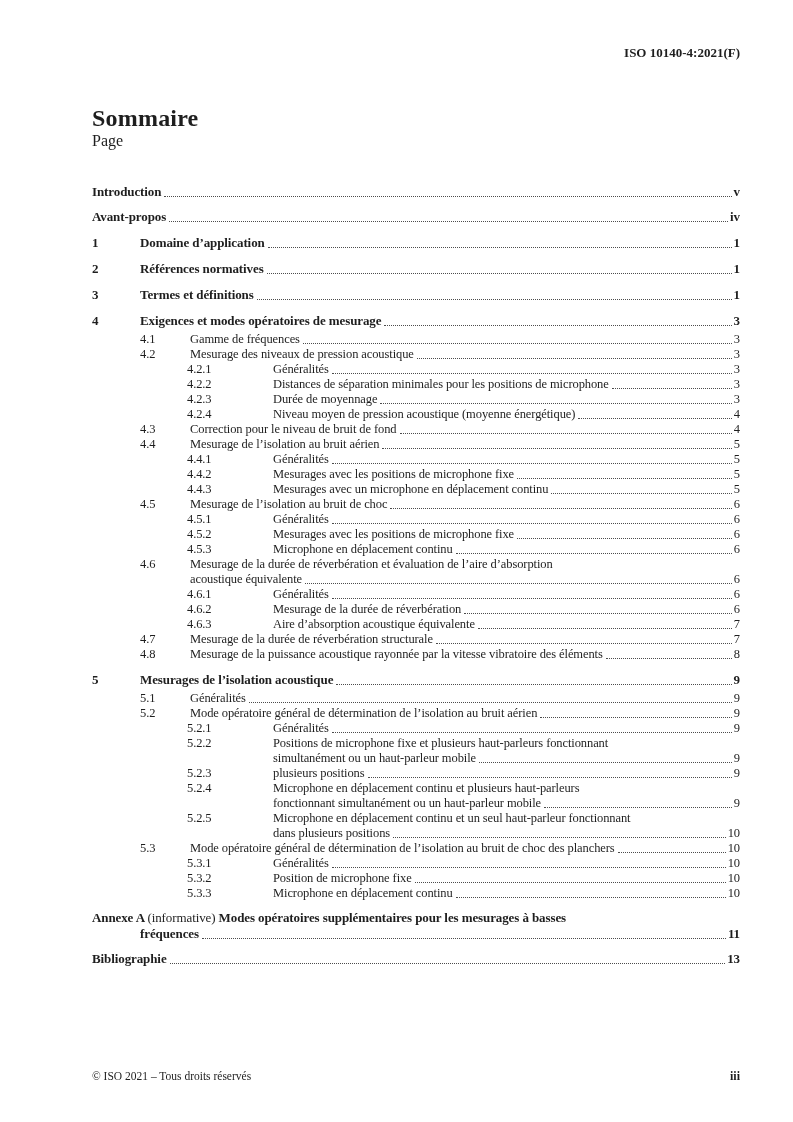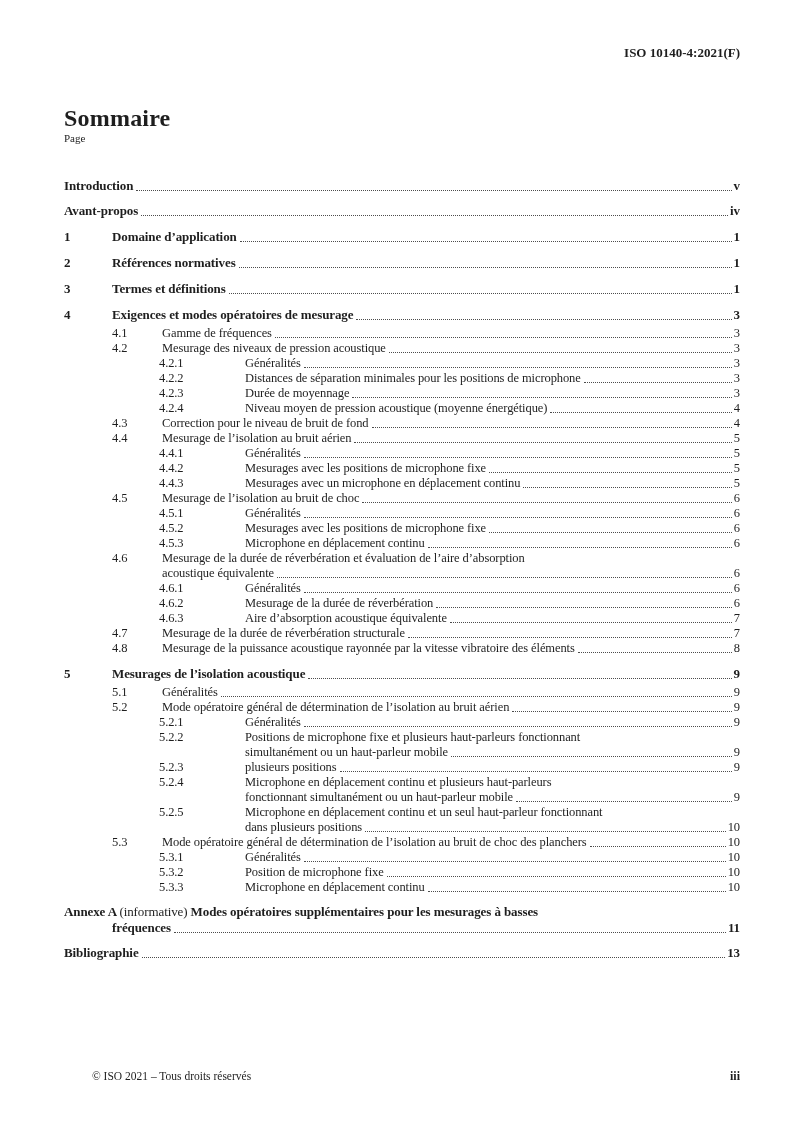--- a/index.html
+++ b/index.html
@@ -1,26 +1,26 @@
 <!DOCTYPE html>
 <html><head>
 <meta charset="utf-8">
 <style>
   * { margin:0; padding:0; box-sizing:border-box; }
   html,body { background:#ffffff; }
   body { font-family:"Liberation Serif","DejaVu Serif",serif; color:#1e1e1e; }
   .page {
     position:relative; width:793px; height:1122px; margin:0 auto;
     background:#ffffff; overflow:hidden;
-    padding:45px 53px 0 64px;
+    padding:45px 53px 0 92px;
   }
   .hdr { display:flex; justify-content:flex-end; font-weight:bold; font-size:13px; letter-spacing:0; }
   .titlebar { display:flex; justify-content:space-between; align-items:baseline; margin-top:44px; margin-bottom:34px;flex-direction:column; }
   .titlebar h1 { font-size:24px; font-weight:bold; letter-spacing:0.2px; }
-  .pagelabel { font-size:11px; }
+  .pagelabel { font-size:16px; }
   .toc { font-size:12.5px; letter-spacing:-0.1px; }
   .row { display:flex; line-height:15px; }
   .row.b { font-weight:bold; font-size:13px; line-height:16px; margin-top:9px; margin-bottom:3px; }
   .row.lv1.b { margin-top:10px; }
   .num { flex:0 0 auto; }
   .lv1 .num { width:48px; }
   .lv2 { padding-left:48px; } .lv2 .num { width:50px; }
   .lv3 { padding-left:95px;gap:24px; } .lv3 .num { width:62px; }
   .cont { flex:1 1 auto; min-width:0; }
   .lflex { display:flex; align-items:flex-end; }

